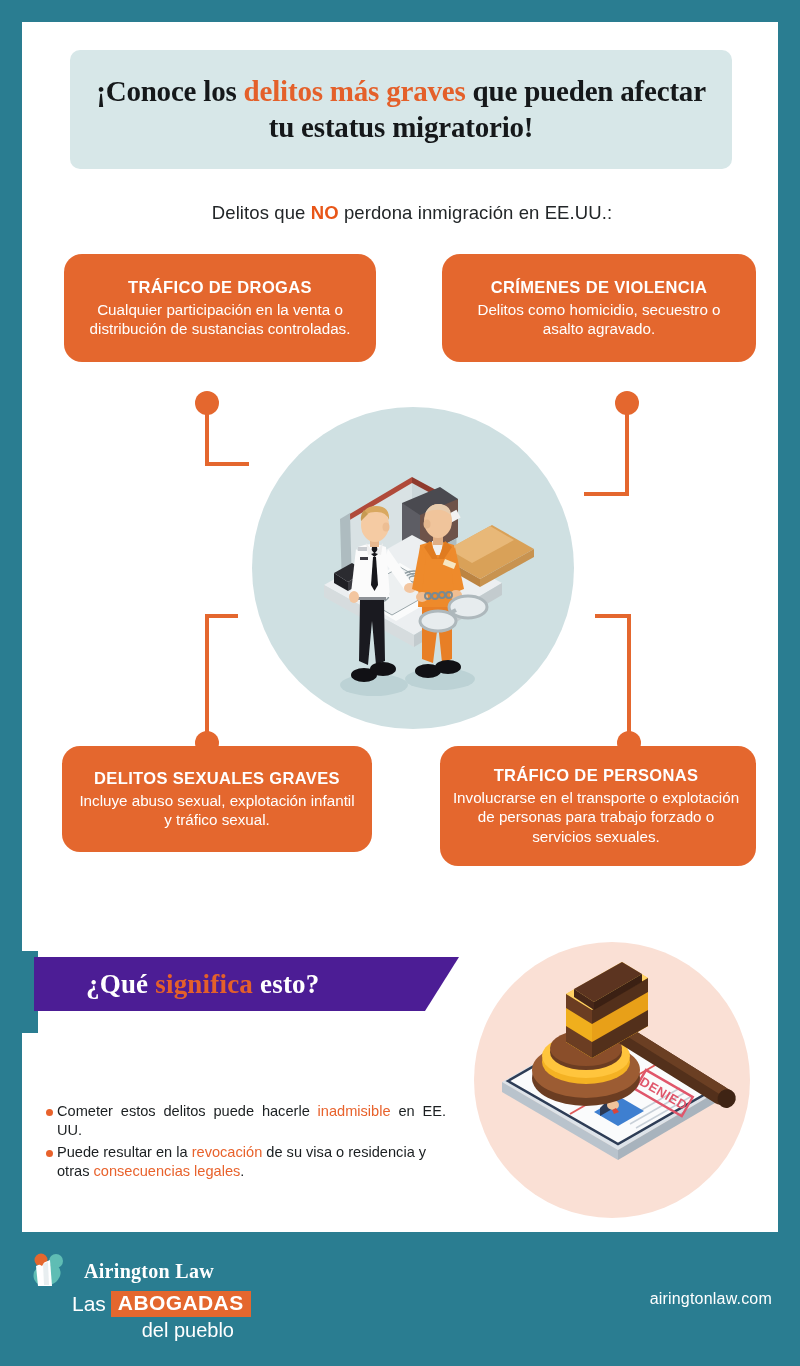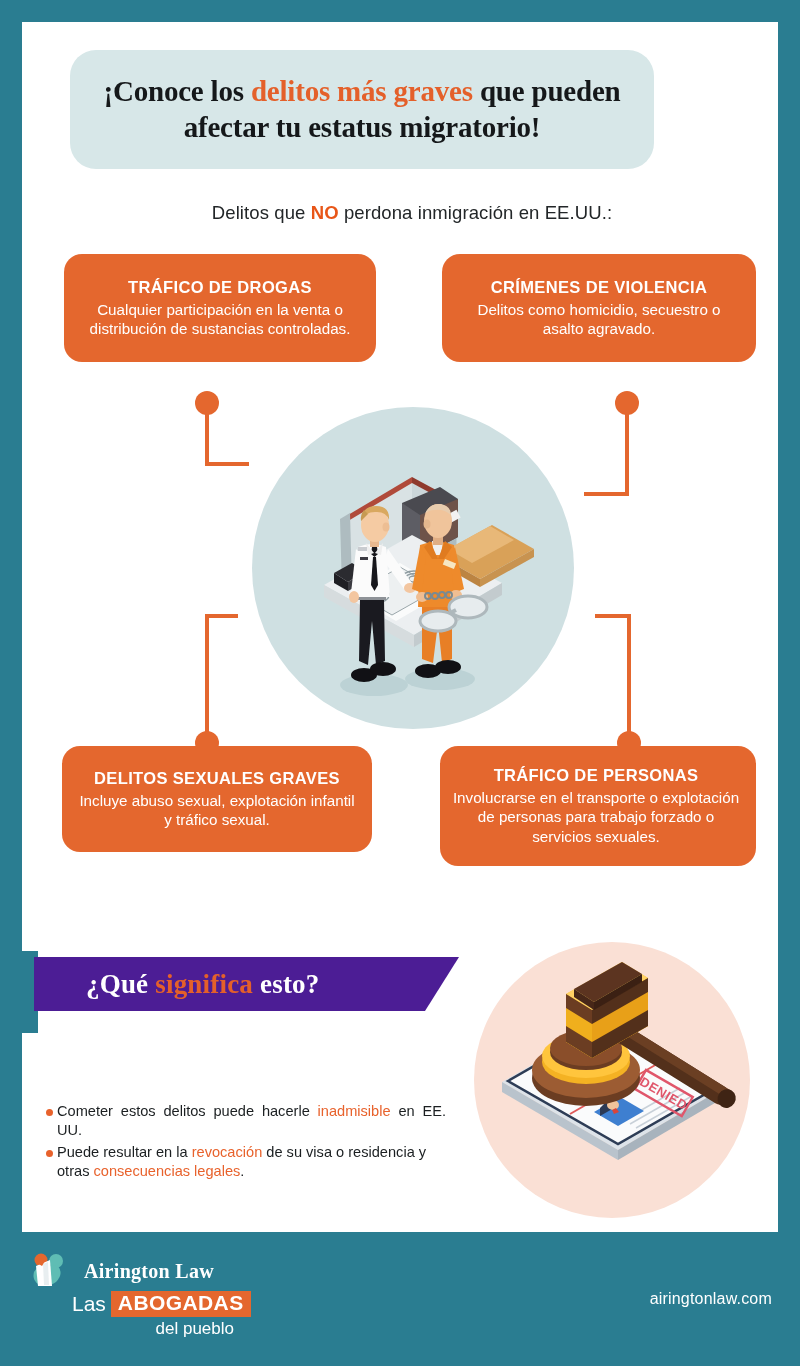--- a/index.html
+++ b/index.html
@@ -29,24 +29,24 @@
     height: 1322px;
     background: #ffffff;
     overflow: hidden;
   }
 
   
   .title-pill {
     position: absolute;
     left: 48px;
     top: 28px;
-    width: 584px;
+    width: 662px;
     height: 119px;
     background: #D7E7E8;
-    border-radius: 26px;
+    border-radius: 10px;
     display: flex;
     align-items: center;
     justify-content: center;
     text-align: center;
   }
   .title-text {
     font-family: "Liberation Serif", serif;
     font-weight: bold;
     font-size: 29px;
     line-height: 1.22;
@@ -223,21 +223,21 @@
     margin-top: 1px; margin-left: 44px;
   }
   .logo-las {
     font-size: 21px; color: #ffffff; font-weight: normal; margin-right: 5px;
   }
   .logo-abogadas {
     font-size: 21px; font-weight: bold; color: #ffffff;
     background: #E4672E; padding: 0px 7px 2px 7px; letter-spacing: 0.4px;
   }
   .logo-row3 {
-    font-size: 17px; color: #ffffff;
+    font-size: 20px; color: #ffffff;
     text-align: right; width: 196px; margin-top: 2px; margin-left: 10px;
   }
   .footer-site {
     position: absolute; right: 28px; top: 58px;
     font-size: 16px; color: #ffffff; letter-spacing: 0.2px;
   }
 </style>
 </head>
 <body>
 

